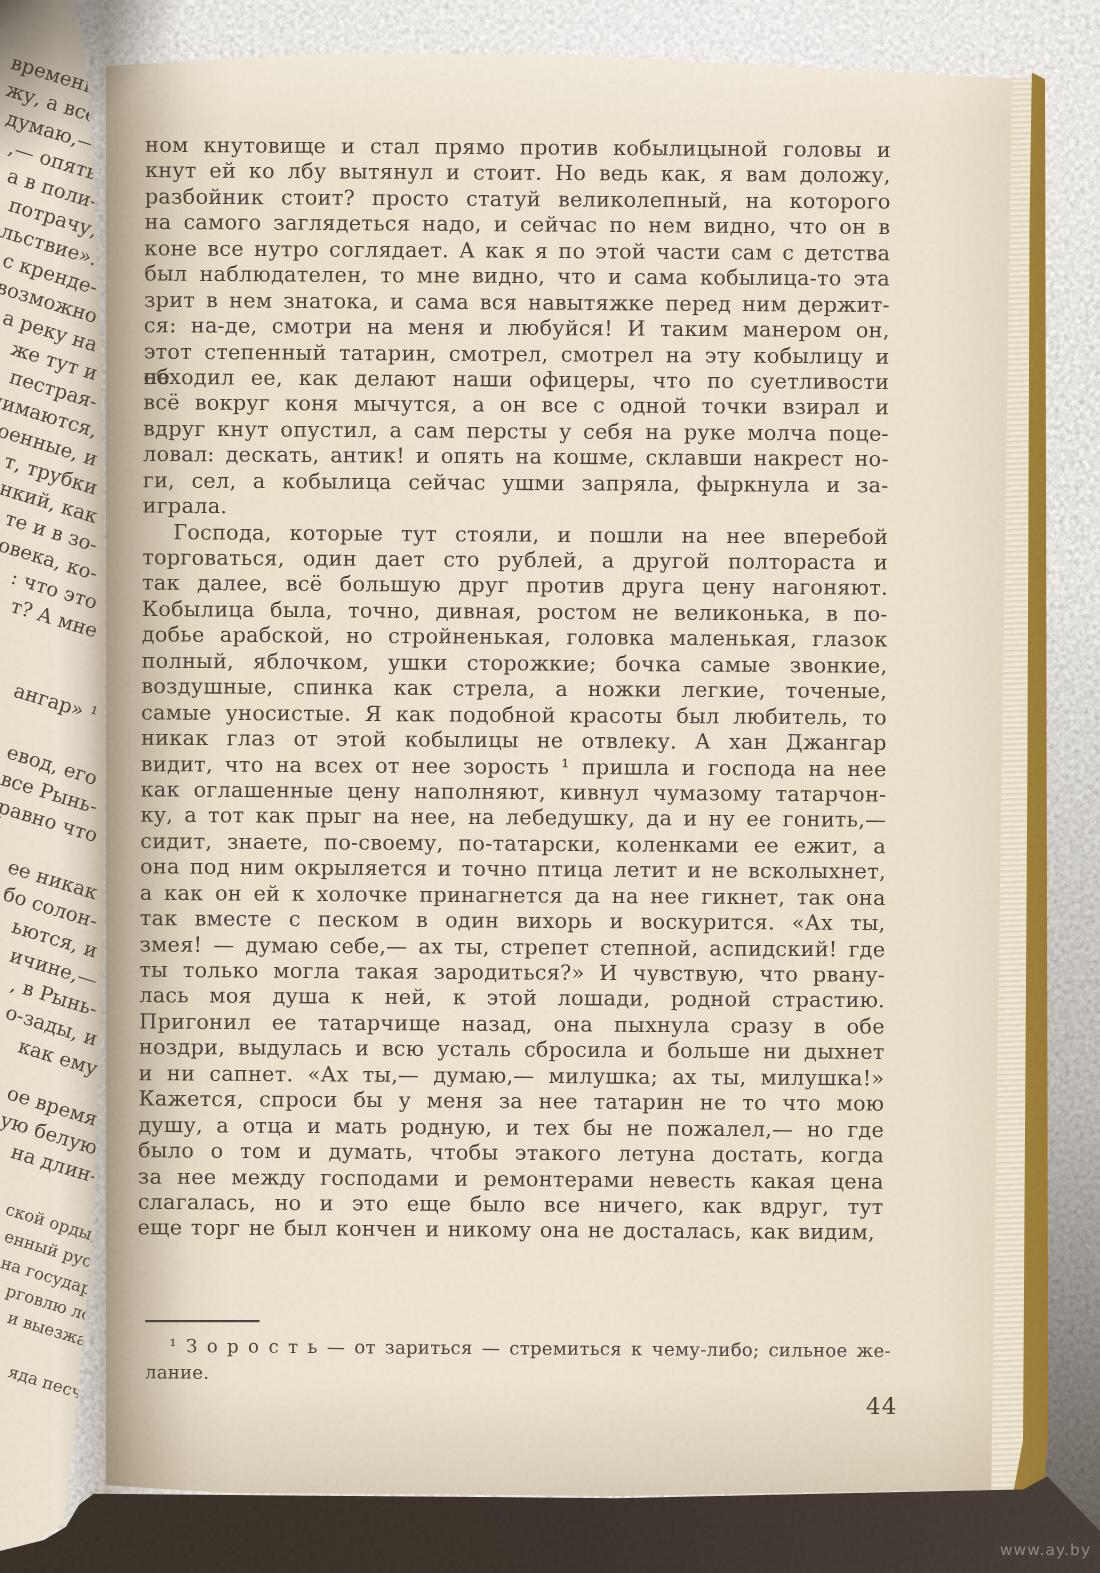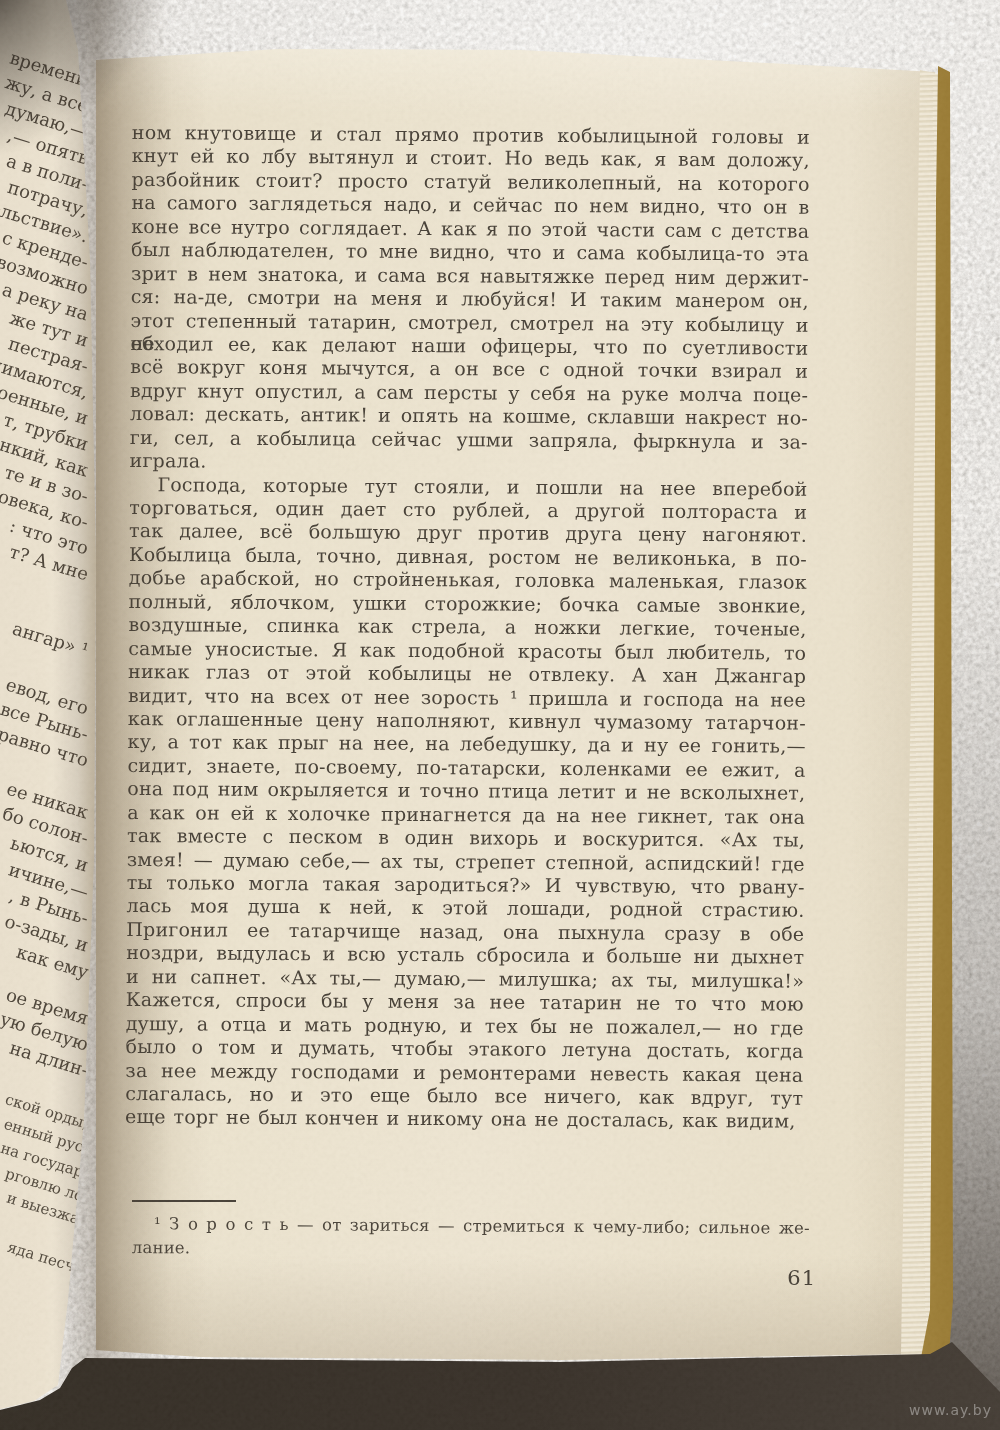--- a/index.html
+++ b/index.html
@@ -197,21 +197,21 @@
         <div class="tline">слагалась, но и это еще было все ничего, как вдруг, тут</div>
         <div class="tline last">еще торг не был кончен и никому она не досталась, как видим,</div>
       </div>
 
     <div class="abs footnote-rule"></div>
     <div class="abs footnote" id="footnote-lines">
         <div class="fline indent">¹ З о р о с т ь — от зариться — стремиться к чему-либо; сильное же-</div>
         <div class="fline last">лание.</div>
       </div>
 
-    <div class="abs page-number">61</div>
+    <div class="abs page-number">44</div>
   </div>
 
   <div class="abs gutter-shadow"></div>
 
   <div class="abs fore-edge"></div>
   <div class="abs cover-edge"></div>
 
   <div class="abs table-dark"></div>
   <div class="abs shade-corner"></div>
 

